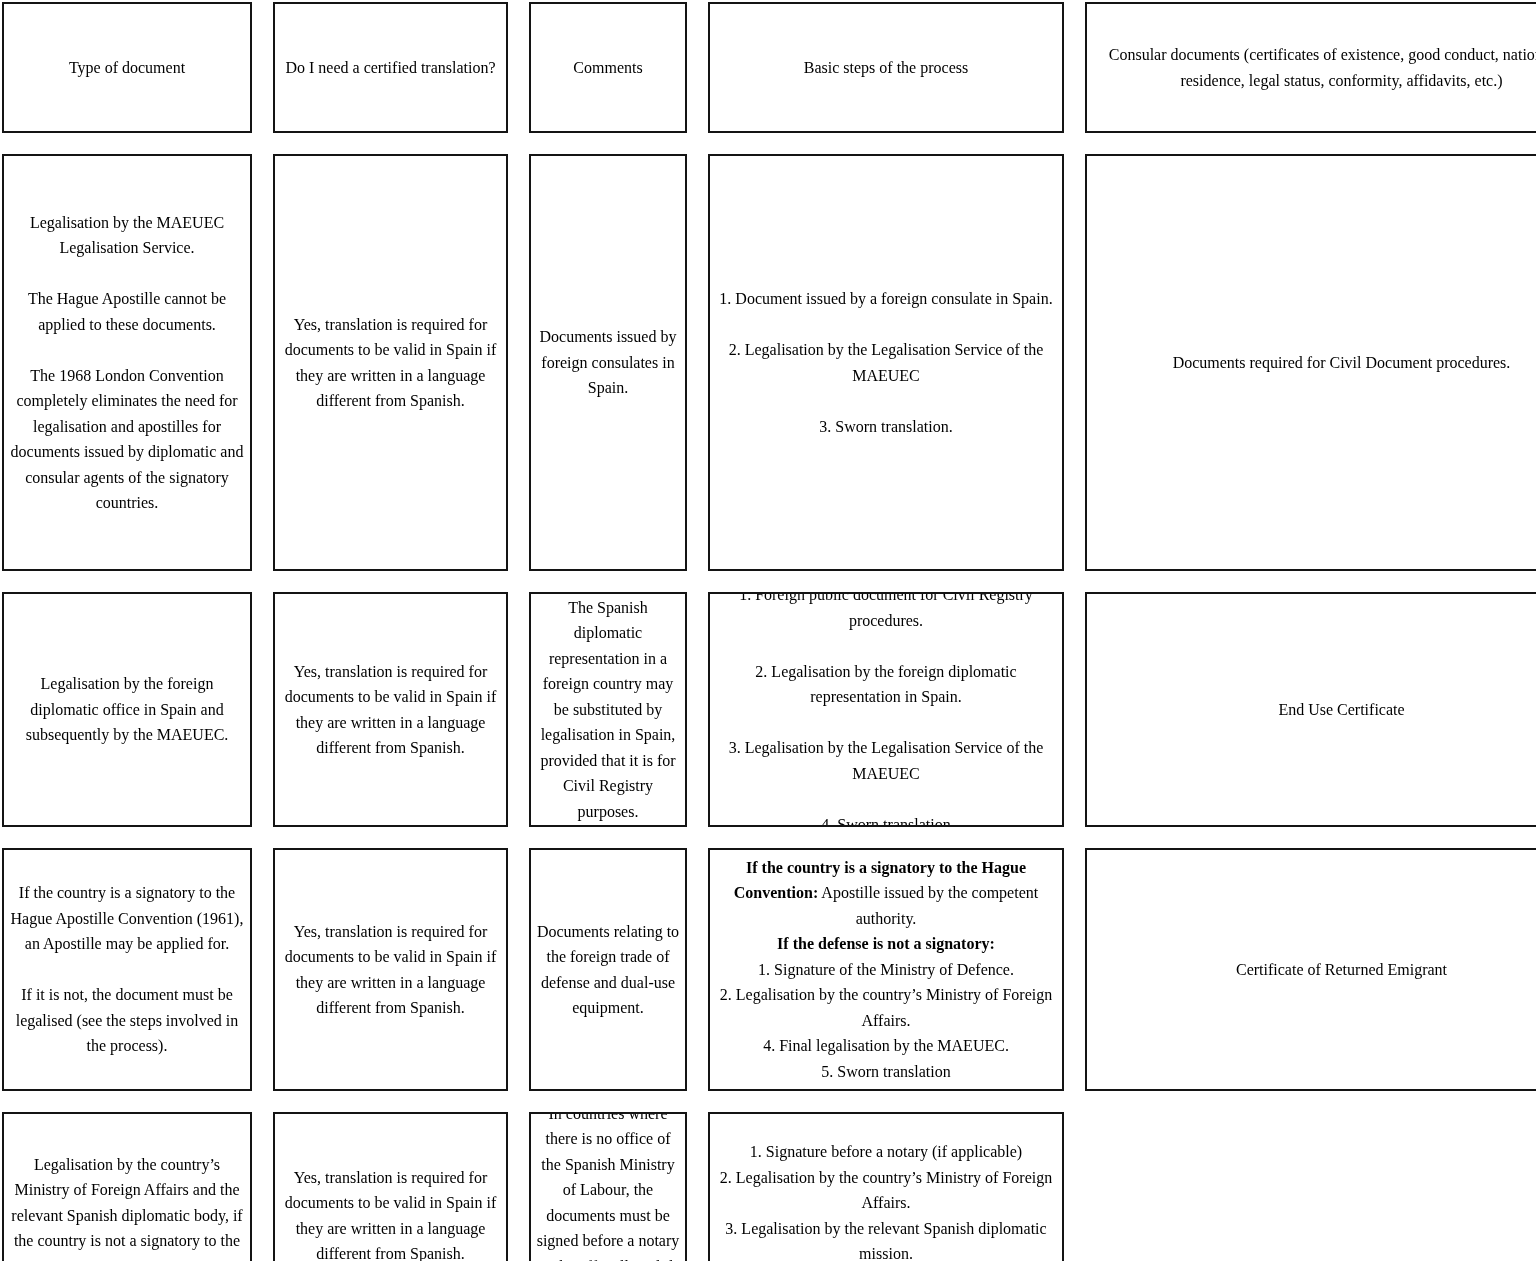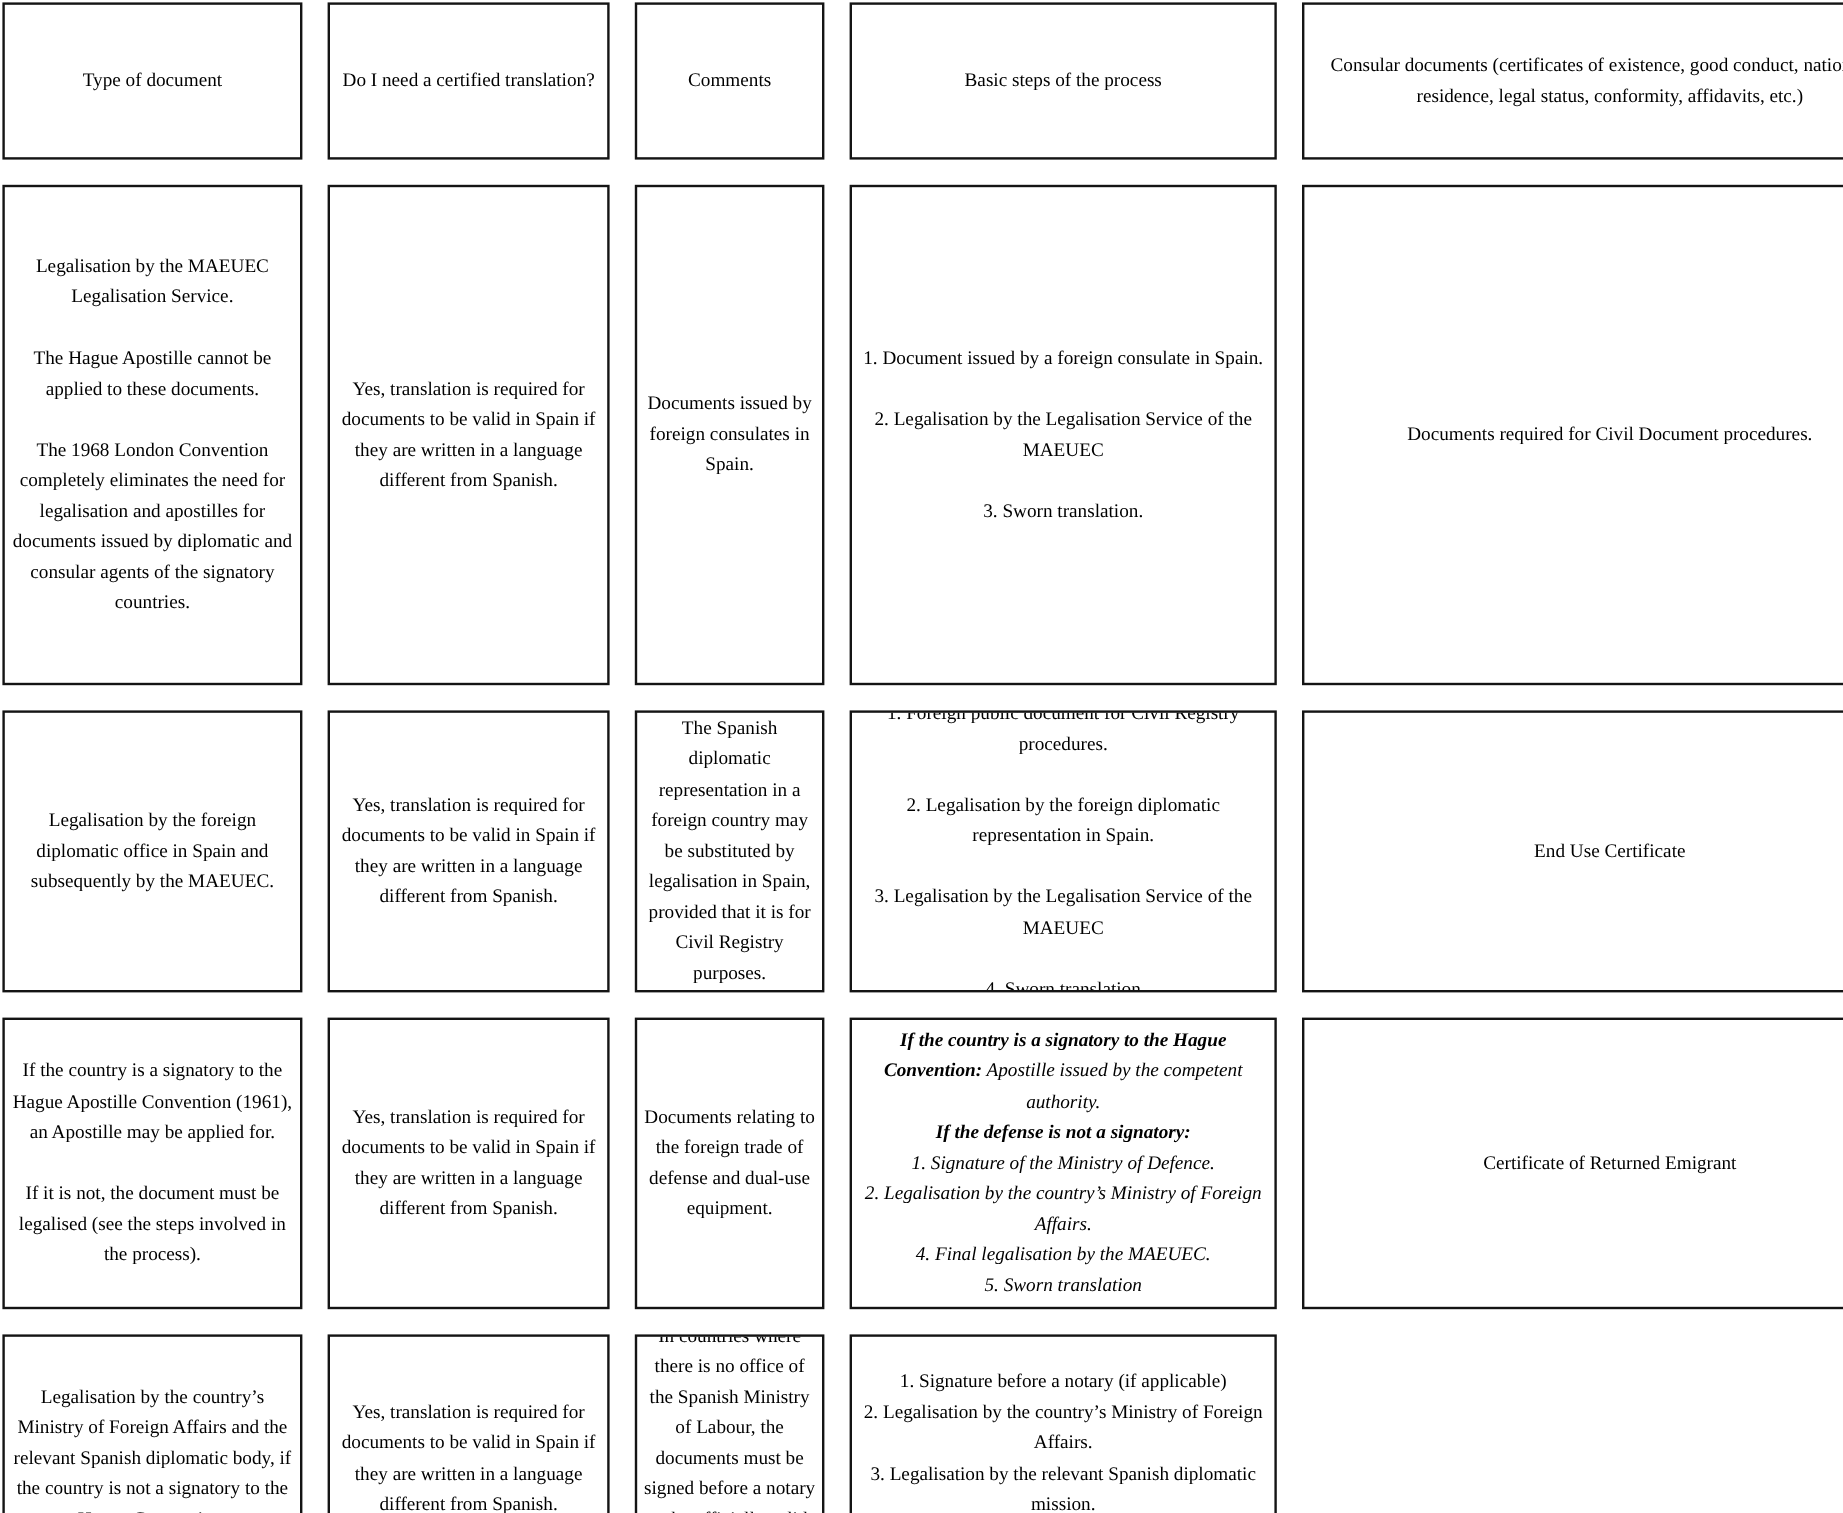--- a/index.html
+++ b/index.html
@@ -28,21 +28,21 @@
     border: 2px solid #141414;
     background: #ffffff;
     display: flex;
     align-items: center;
     justify-content: center;
     text-align: center;
     padding: 1px 4px;
     overflow: hidden;
   }
   .pre { white-space: pre-line; }
-  .line { margin: 0; font-style: italic; }
+  .line { margin: 0; }
   .b { font-weight: 700; }
 </style>
 </head>
 <body>
 
 <div class="doc-table">
 
   <div class="cell">
       <div class="pre">Type of document</div>
     </div>

